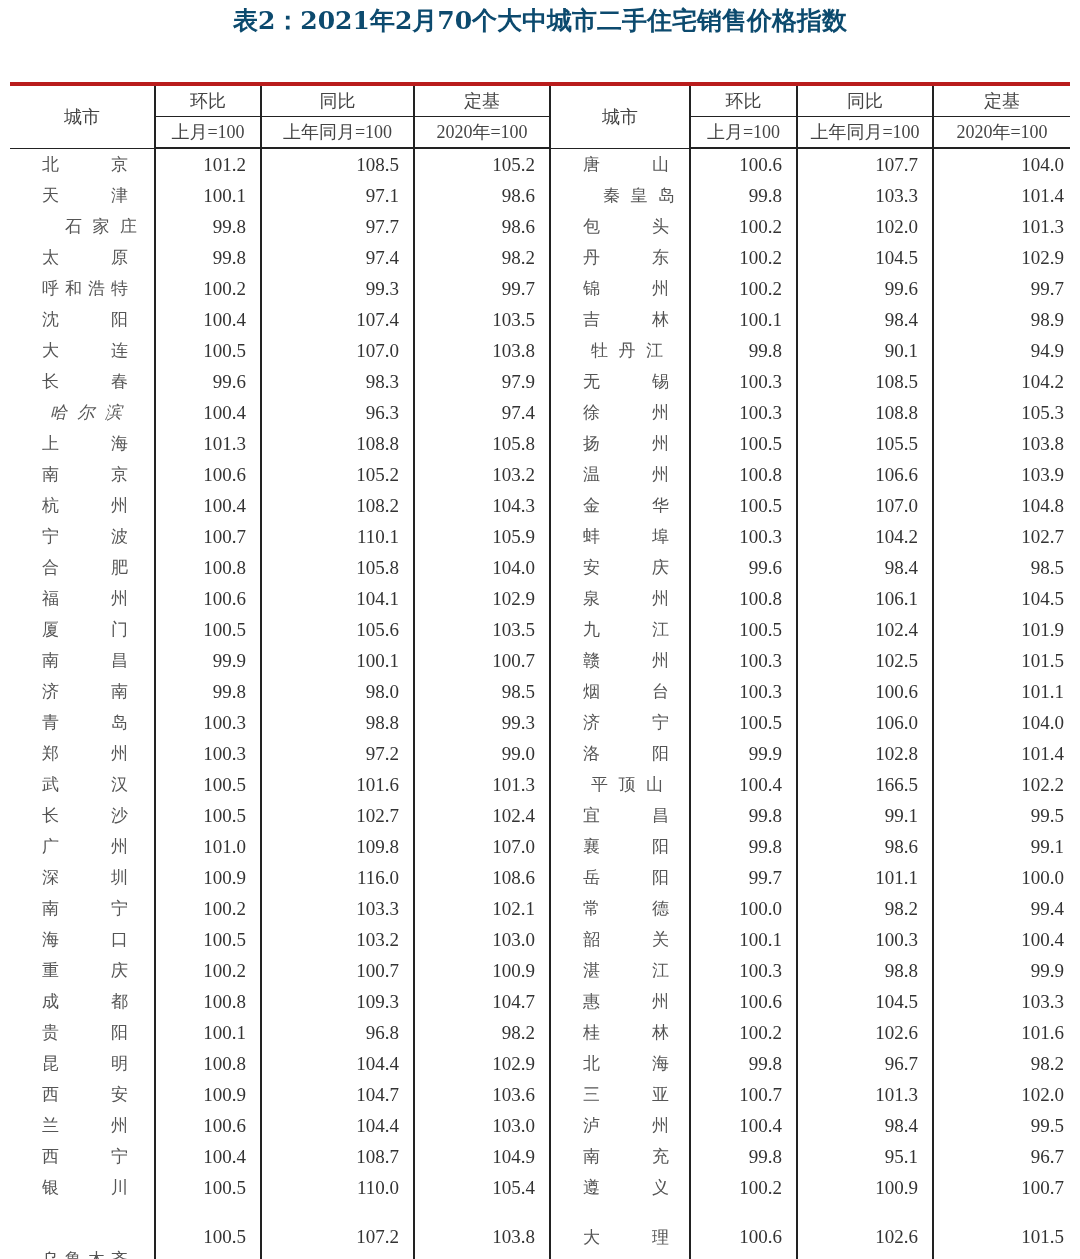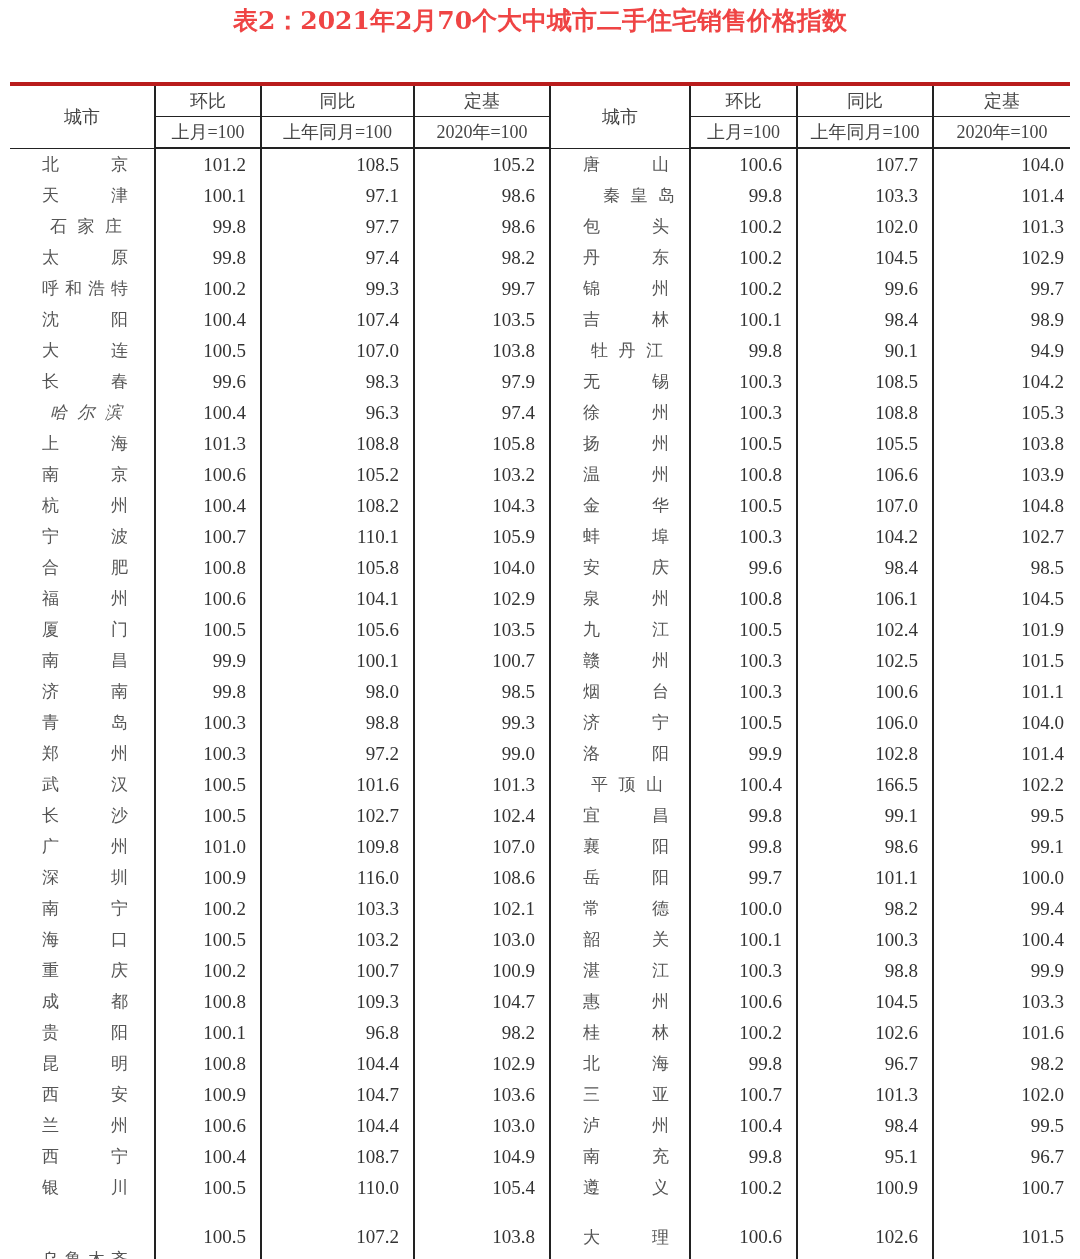--- a/index.html
+++ b/index.html
@@ -3,21 +3,21 @@
 <meta charset="utf-8">
 <style>
   html, body { margin: 0; padding: 0; background: #ffffff; }
   body {
     width: 1080px; height: 1259px; position: relative; overflow: hidden;
     font-family: "Liberation Serif", "DejaVu Serif", serif;
     color: #333333;
   }
   .title {
     position: absolute; left: 0; top: 4px; width: 1080px; text-align: center;
-    font-size: 25px; font-weight: bold; color: #ef4444; letter-spacing: 0px;
+    font-size: 25px; font-weight: bold; color: #0c4a6e; letter-spacing: 0px;
     font-family: "DejaVu Serif", "Liberation Serif", serif;
   }
   table.idx {
     position: absolute; left: 10px; top: 82px; width: 1060px;
     border-collapse: collapse; table-layout: fixed;
     border-top: 4px solid #b91c1c; border-bottom: 4px solid #111111;
     font-size: 19px;
   }
   table.idx col.c-city { width: 145px; }
   table.idx col.c-hb { width: 106px; }
@@ -98,21 +98,21 @@
         <td class="city first"><span class="city-text">天津</span></td>
         <td class="num">100.1</td>
         <td class="num">97.1</td>
         <td class="num">98.6</td>
         <td class="city"><span class="city-text" style="width: 72px; margin-left: 20px;">秦皇岛</span></td>
         <td class="num">99.8</td>
         <td class="num">103.3</td>
         <td class="num last">101.4</td>
       </tr>
       <tr>
-        <td class="city first"><span class="city-text" style="width: 72px; margin-left: 8px;">石家庄</span></td>
+        <td class="city first"><span class="city-text" style="width: 72px; margin-left: 23px;">石家庄</span></td>
         <td class="num">99.8</td>
         <td class="num">97.7</td>
         <td class="num">98.6</td>
         <td class="city"><span class="city-text">包头</span></td>
         <td class="num">100.2</td>
         <td class="num">102.0</td>
         <td class="num last">101.3</td>
       </tr>
       <tr>
         <td class="city first"><span class="city-text">太原</span></td>

